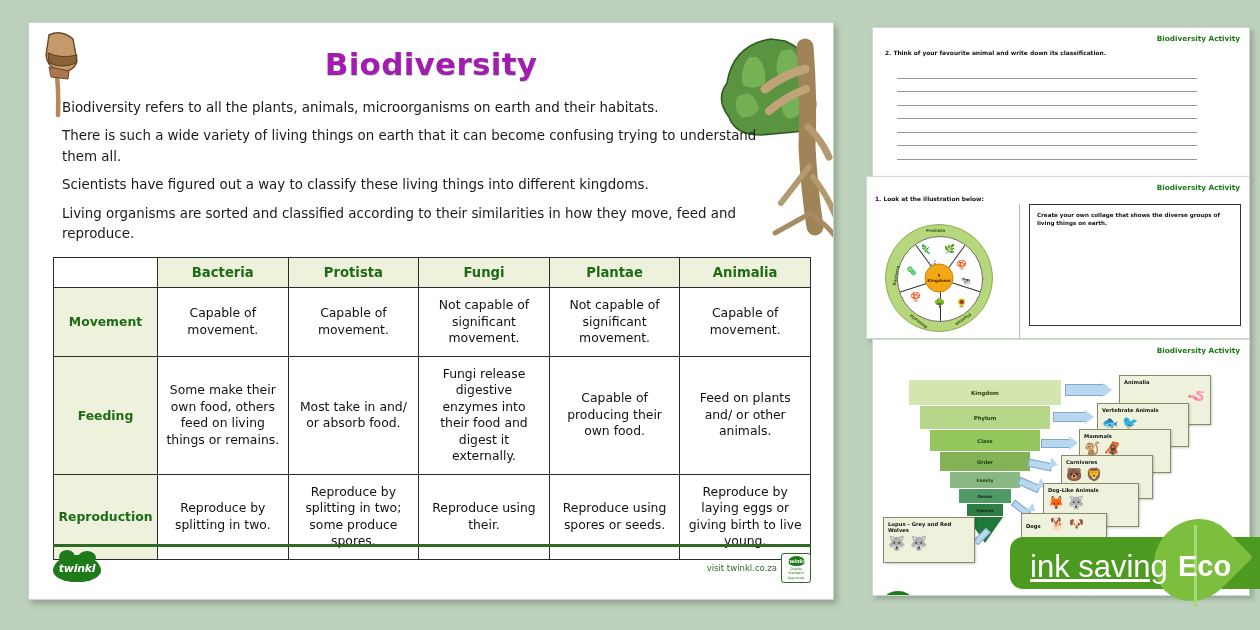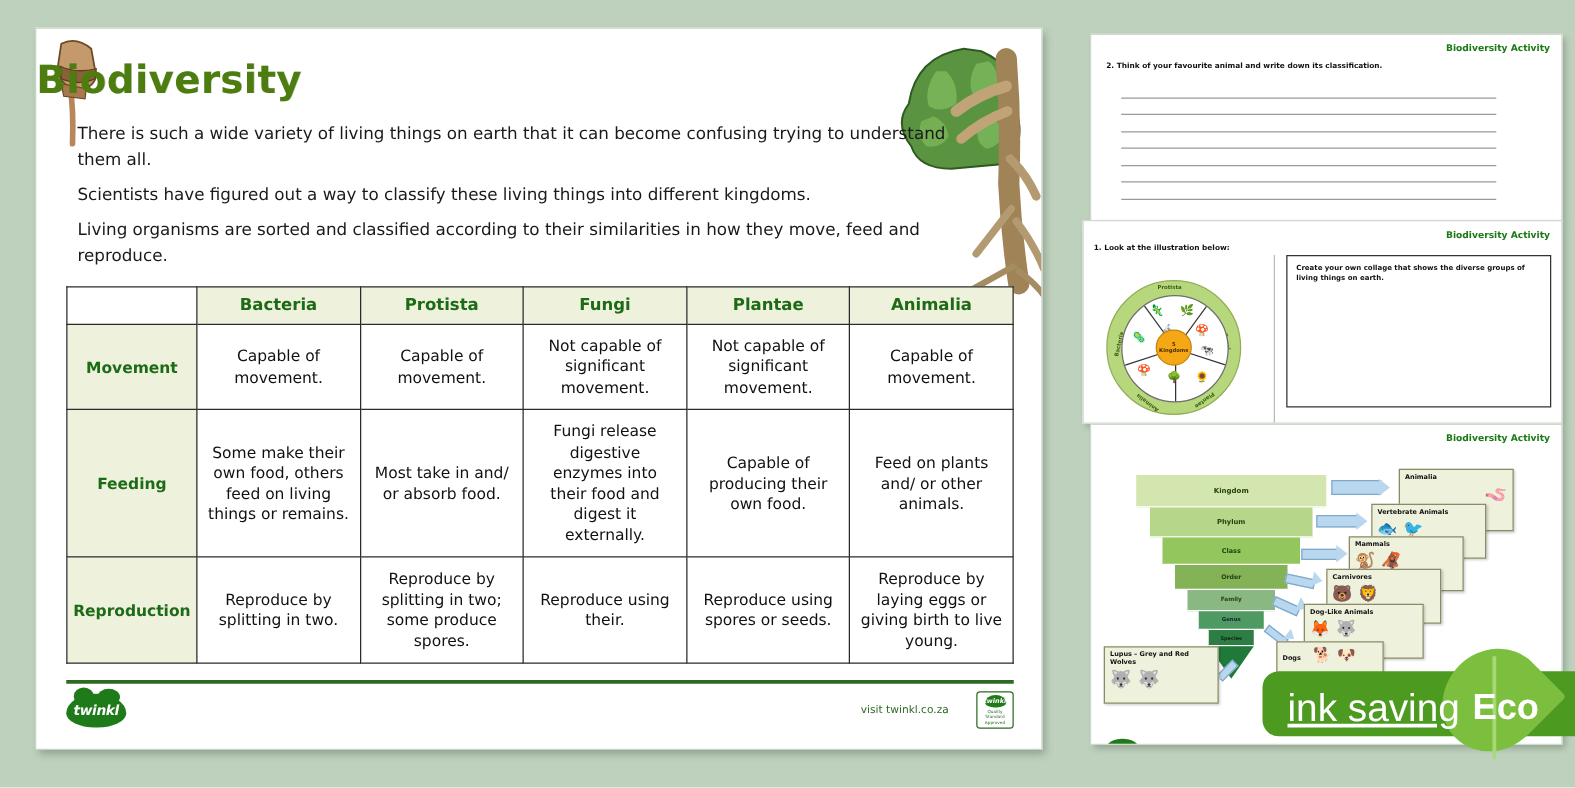--- a/index.html
+++ b/index.html
@@ -15,21 +15,22 @@
     position: absolute;
     left: 28px; top: 22px;
     width: 806px; height: 578px;
     background: #ffffff;
     border: 1px solid #c8d4c6;
     box-shadow: 3px 4px 6px rgba(60,80,60,0.35);
     overflow: hidden;
   }
 
   #worksheet-title {
-    color: #4d7c0f;
+    text-align: center;
+    color: #a21caf;
     font-size: 31px;
     font-weight: bold;
     letter-spacing: 0.3px;
     margin-top: 23px;
     font-family: "DejaVu Sans", sans-serif;
     text-shadow: 0.5px 0.5px 0 rgba(0,80,0,0.25);
     position: relative; z-index: 3;
   }
 
   #intro-paragraphs {
@@ -111,21 +112,21 @@
   .twinkl-logo::after {
     content:""; position:absolute; right:5px; top:-4px;
     width:18px; height:13px; background:#1f7a1a; border-radius:50%;
   }
   .twinkl-word {
     color:#ffffff; font-size:11px; font-weight:bold;
     font-style: italic; z-index:2; letter-spacing:-0.3px;
   }
   #footer-spacer { flex: 1; }
   #footer-visit {
-    color: #2f6b25; font-size: 8.5px; margin-right: 22px;
+    color: #2f6b25; font-size: 8.5px; margin-right: 4px;
     font-family: "DejaVu Sans", sans-serif;
   }
   #footer-badge {
     width: 30px; height: 30px;
     border: 1.5px solid #2d6b22;
     border-radius: 3px;
     display:flex; flex-direction:column;
     align-items:center; justify-content:center;
     background:#ffffff;
   }
@@ -314,20 +315,21 @@
     <path d="M99 100 Q112 112 120 130" stroke="#b39a70" stroke-width="7" fill="none" stroke-linecap="round"></path>
     <path d="M100 140 Q86 158 72 176" stroke="#b39a70" stroke-width="6" fill="none" stroke-linecap="round"></path>
     <path d="M104 150 Q118 168 126 188" stroke="#b39a70" stroke-width="6" fill="none" stroke-linecap="round"></path>
     <path d="M102 186 Q84 196 66 206" stroke="#a68c62" stroke-width="5" fill="none" stroke-linecap="round"></path>
     <path d="M106 190 Q120 200 128 212" stroke="#a68c62" stroke-width="5" fill="none" stroke-linecap="round"></path>
   </svg>
 
   <h1 id="worksheet-title">Biodiversity</h1>
 
   <div id="intro-paragraphs">
+    <p class="intro-line">Biodiversity refers to all the plants, animals, microorganisms on earth and their habitats.</p>
     <p class="intro-line">There is such a wide variety of living things on earth that it can become confusing trying to understand them all.</p>
     <p class="intro-line">Scientists have figured out a way to classify these living things into different kingdoms.</p>
     <p class="intro-line">Living organisms are sorted and classified according to their similarities in how they move, feed and reproduce.</p>
   </div>
 
   <table id="kingdom-table">
     <tbody>
         <tr>
       <td class="corner-cell"></td>
       <th class="col-header">Bacteria</th>

